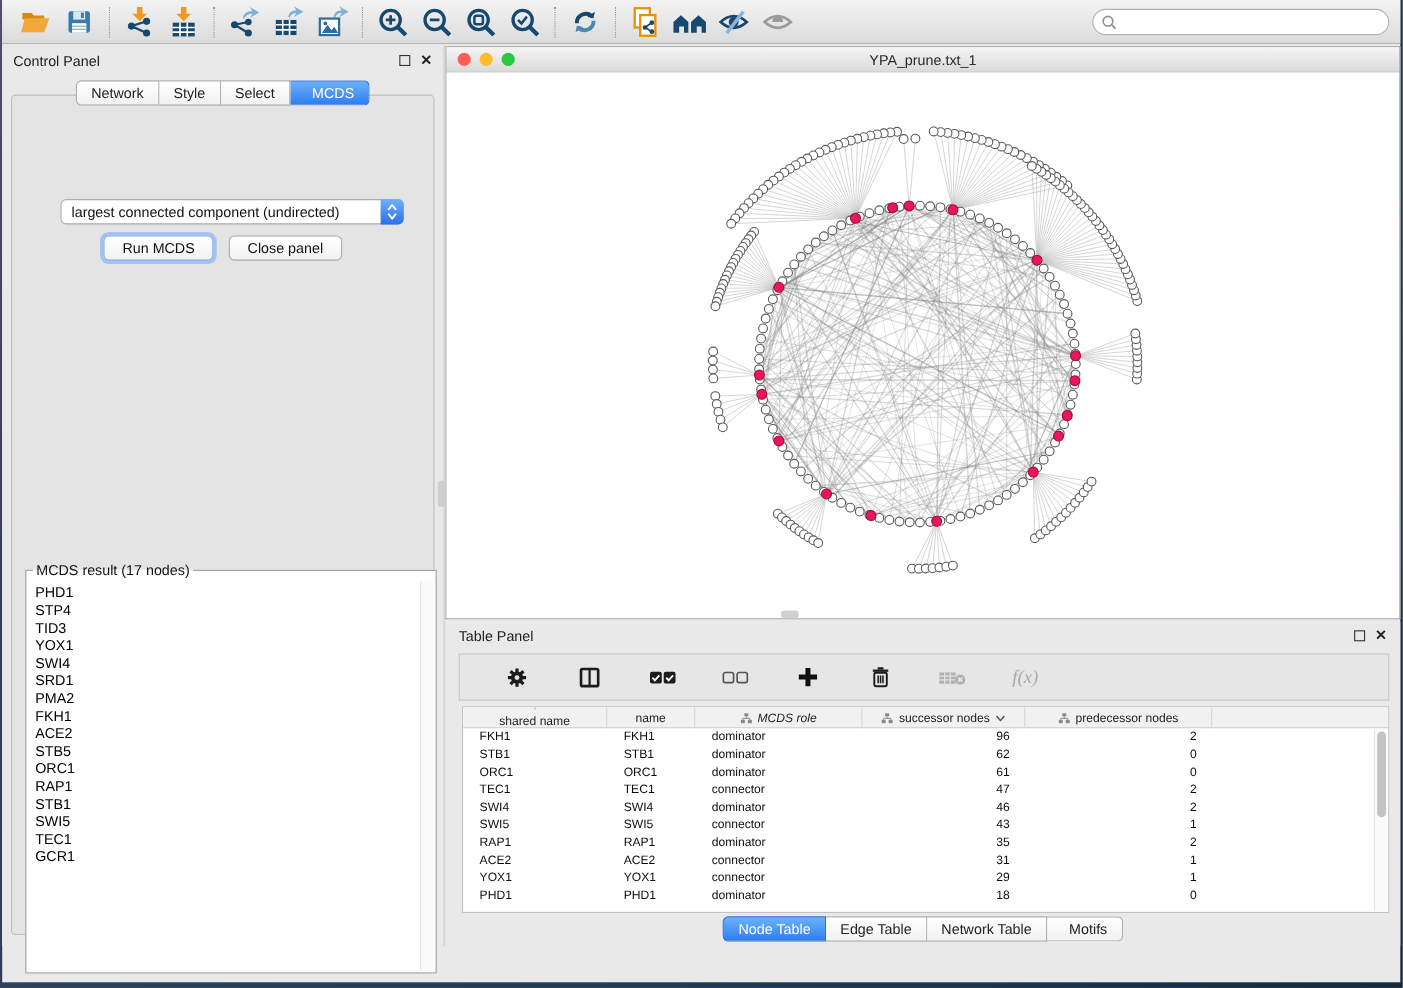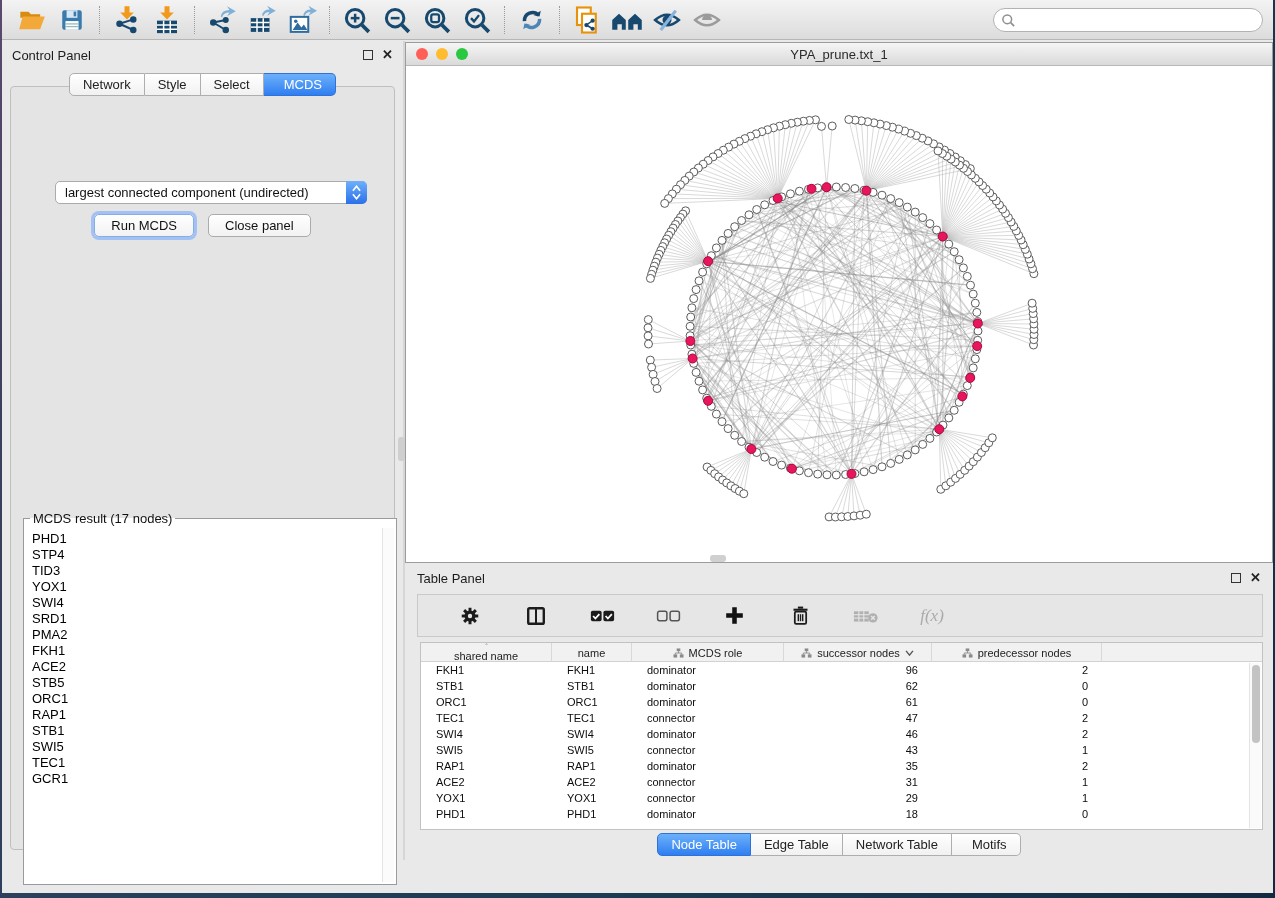--- a/index.html
+++ b/index.html
@@ -1097,21 +1097,21 @@
                 <rect x="4" y="0.5" width="4" height="3" fill="#8a8a8a"></rect>
                 <rect x="0.5" y="7" width="4" height="3.5" fill="#8a8a8a"></rect>
                 <rect x="7.5" y="7" width="4" height="3.5" fill="#8a8a8a"></rect>
                 <path d="M6 3.5v2M2.5 7V5.5h7V7" fill="none" stroke="#8a8a8a"></path>
               </svg>
               <span>shared name</span>
             </div>
             <div class="th" style="width: 80px;">
               <span>name</span>
             </div>
-            <div class="th" style="width: 152px;">
+            <div class="th" style="width: 152px; font-style: italic;">
               <svg width="11" height="10" viewBox="0 0 12 11">
                 <rect x="4" y="0.5" width="4" height="3" fill="#8a8a8a"></rect>
                 <rect x="0.5" y="7" width="4" height="3.5" fill="#8a8a8a"></rect>
                 <rect x="7.5" y="7" width="4" height="3.5" fill="#8a8a8a"></rect>
                 <path d="M6 3.5v2M2.5 7V5.5h7V7" fill="none" stroke="#8a8a8a"></path>
               </svg>
               <span>MCDS role</span>
             </div>
             <div class="th" style="width: 148px;">
               <svg width="11" height="10" viewBox="0 0 12 11">

